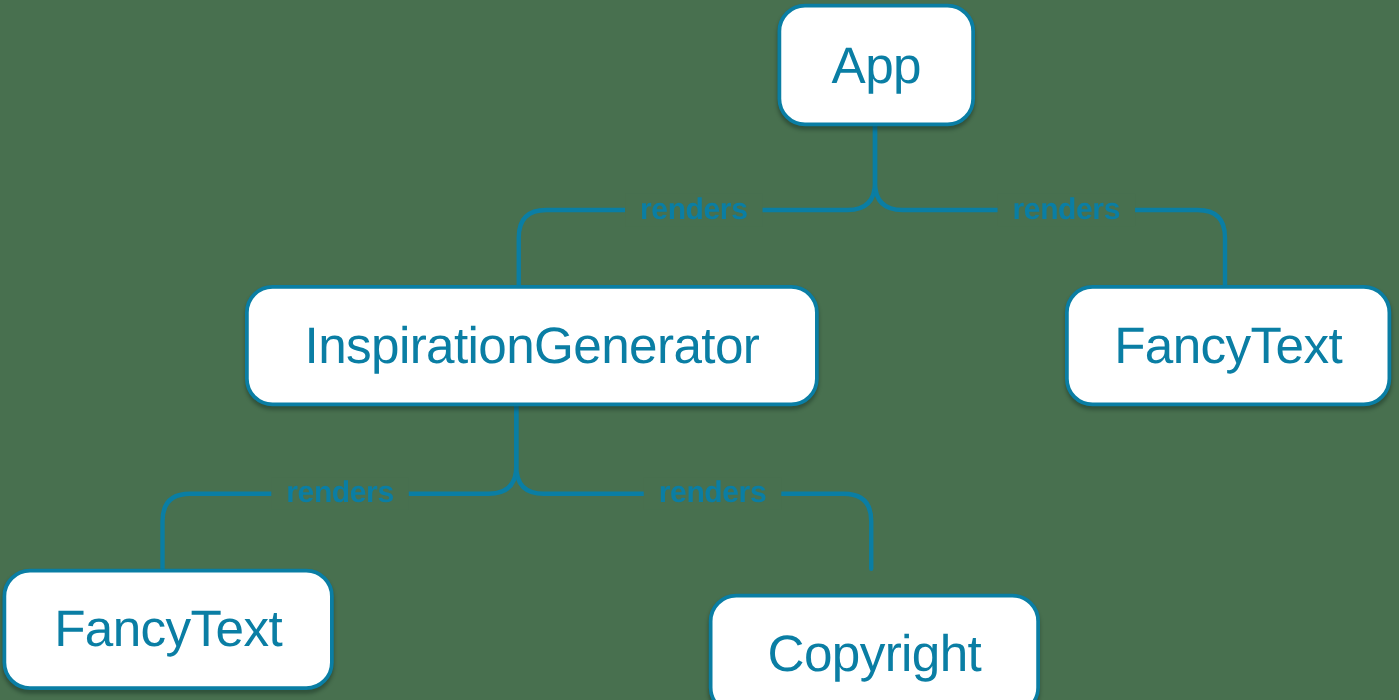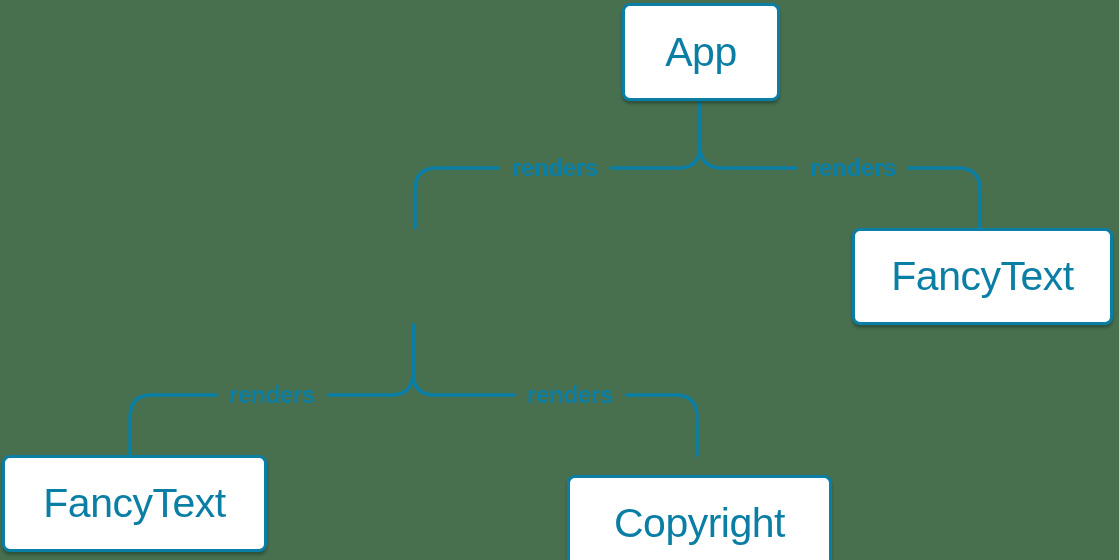--- a/index.html
+++ b/index.html
@@ -33,21 +33,21 @@
     stroke-linecap: round;
   }
   .node {
     position: absolute;
     z-index: 3;
     display: flex;
     align-items: center;
     justify-content: center;
     background: var(--node-fill);
     border: 3.5px solid var(--accent);
-    border-radius: 8px;
+    border-radius: 22px;
     color: var(--accent);
     font-size: 41px;
     font-weight: 500;
     letter-spacing: -0.5px;
     box-shadow: 0 3px 3px rgba(10, 30, 22, 0.35);
     white-space: nowrap;
   }
   .node-app        { left: 622px; top: 3px;   width: 158px; height: 98px; }
   .node-ig         { left: 196px; top: 228px; width: 459px; height: 97px; }
   .node-fancy-r    { left: 852px; top: 228px; width: 261px; height: 97px; }
@@ -82,17 +82,18 @@
     <path d="M 413 325 L 413 373 Q 413 395 391 395 L 152 395 Q 130 395 130 417 L 130 455"></path>
     <path d="M 413 325 L 413 373 Q 413 395 435 395 L 675 395 Q 697 395 697 417 L 697 455"></path>
   </svg>
 
   <span class="edge-label label-1">renders</span>
   <span class="edge-label label-2">renders</span>
   <span class="edge-label label-3">renders</span>
   <span class="edge-label label-4">renders</span>
 
   <div class="node node-app">App</div>
+  <div class="node node-ig">InspirationGenerator</div>
   <div class="node node-fancy-r">FancyText</div>
   <div class="node node-fancy-l">FancyText</div>
   <div class="node node-copyright">Copyright</div>
 
 </div>
 
 </body></html>

